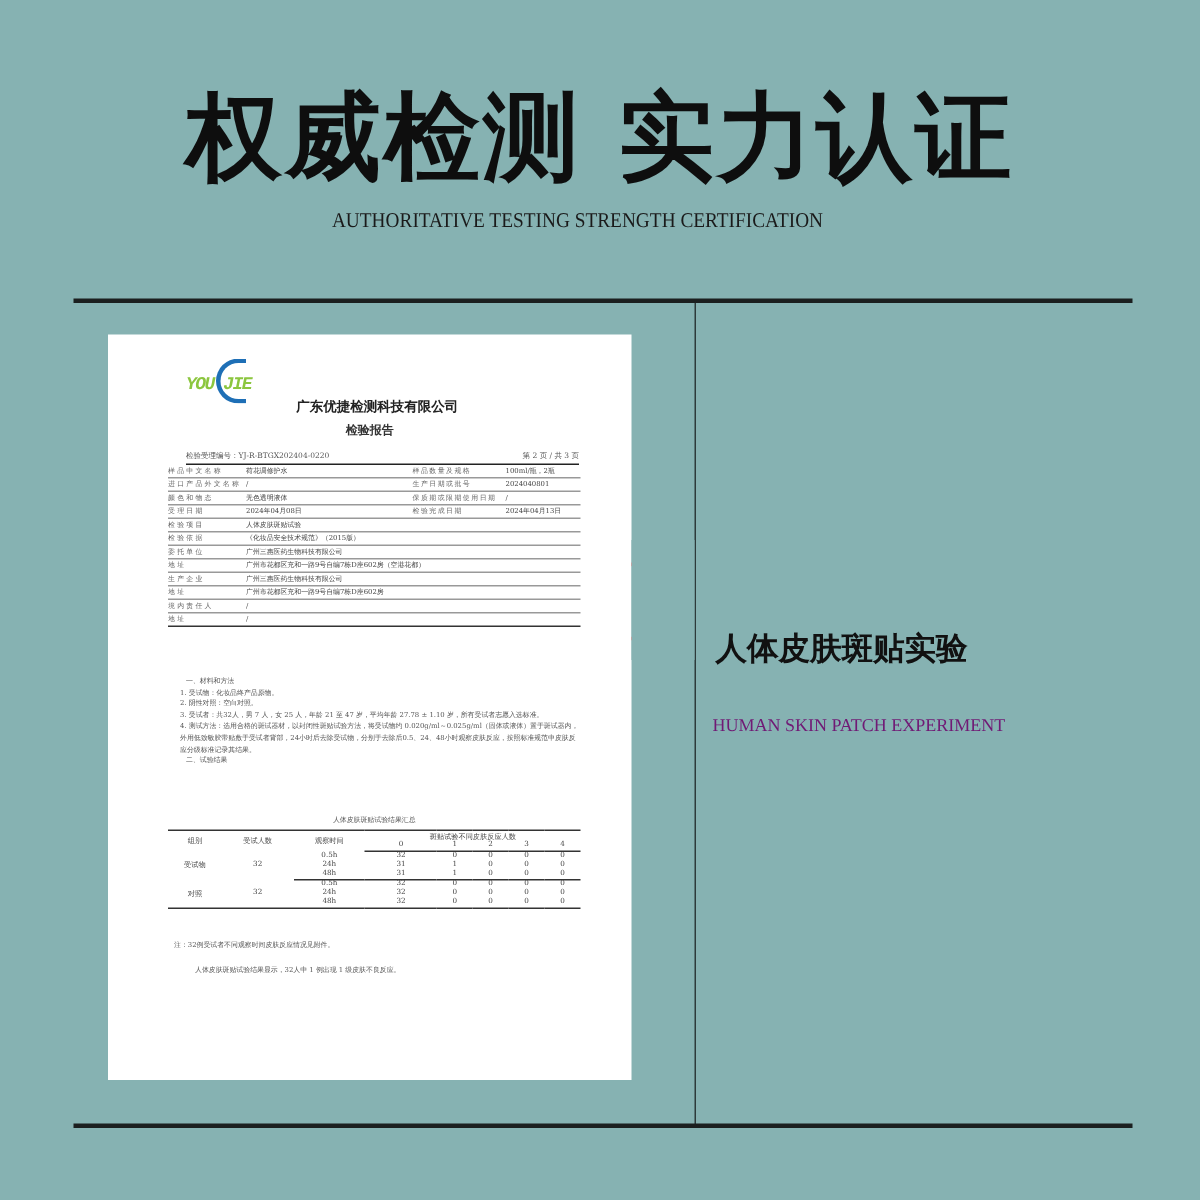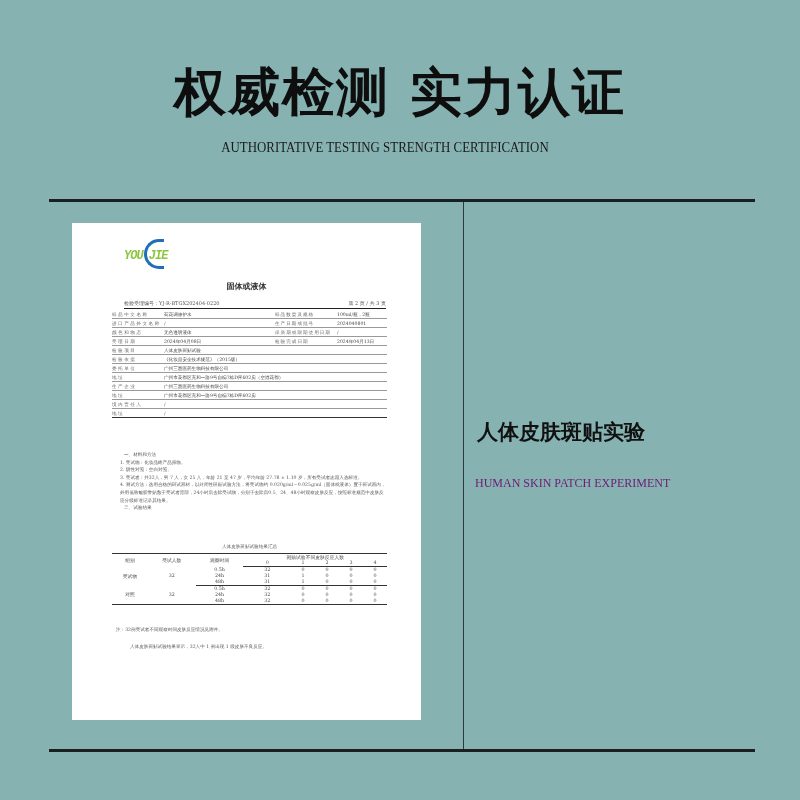--- a/index.html
+++ b/index.html
@@ -1,20 +1,20 @@
 <!DOCTYPE html>
 <html><head>
 <meta charset="utf-8">
 <style>
   * { box-sizing: border-box; margin: 0; padding: 0; }
   html, body { width: 800px; height: 800px; overflow: hidden; }
   body { background: #86b2b2; font-family: "DejaVu Serif", serif; position: relative; color: #111; }
 
   .headline { position: absolute; top: 52px; left: 0; width: 800px; text-align: center;
-    font-family: "DejaVu Serif", serif; font-size: 52px; font-weight: bold; letter-spacing: 2px; color: #0e0e0e; line-height: 80px; }
+    font-family: "DejaVu Serif", serif; font-size: 64px; font-weight: bold; letter-spacing: 2px; color: #0e0e0e; line-height: 80px; }
   .subhead { position: absolute; top: 140px; left: 0; width: 770px; text-align: center;
     font-family: "Liberation Serif", serif; font-size: 14px; color: #1a1a1a; letter-spacing: 0px; transform: scaleX(0.92); }
 
   .rule-top { position: absolute; left: 49px; top: 199px; width: 706px; height: 3px; background: #1b1f1f; }
   .rule-bottom { position: absolute; left: 49px; top: 749px; width: 706px; height: 3px; background: #1b1f1f; }
   .vdivider { position: absolute; left: 463px; top: 202px; width: 1px; height: 548px; background: #2d3a3a; }
 
   .doc { position: absolute; left: 72px; top: 223px; width: 349px; height: 497px; background: #fff; overflow: hidden; }
   .stamp { position: absolute; left: 405px; top: 372px; width: 30px; height: 58px; border: 2px solid #e03030; border-radius: 30px 0 0 30px; border-right: none; }
   .stamp-mask { position: absolute; left: 421px; top: 360px; width: 42px; height: 80px; background: #86b2b2; }
@@ -63,21 +63,22 @@
 <div class="vdivider"></div>
 <div class="rule-bottom"></div>
 
 <div class="stamp"></div>
 
 <div class="doc">
   <div class="logo">
     <div class="logo-swirl"></div>
     <div class="logo-text">YOU JIE</div>
   </div>
-  <div class="report-title">固体或液体</div>
+  <div class="company">广东优捷检测科技有限公司</div>
+  <div class="report-title">检验报告</div>
 
   <div class="meta-row">
     <span><span>检验受理编号：</span><span>YJ-R-BTGX202404-0220</span></span>
     <span>第 2 页 / 共 3 页</span>
   </div>
 
   <div class="fields">
     <div class="frow">
       <span class="lbl">样品中文名称</span>
         <span class="val">荷花调修护水</span>

